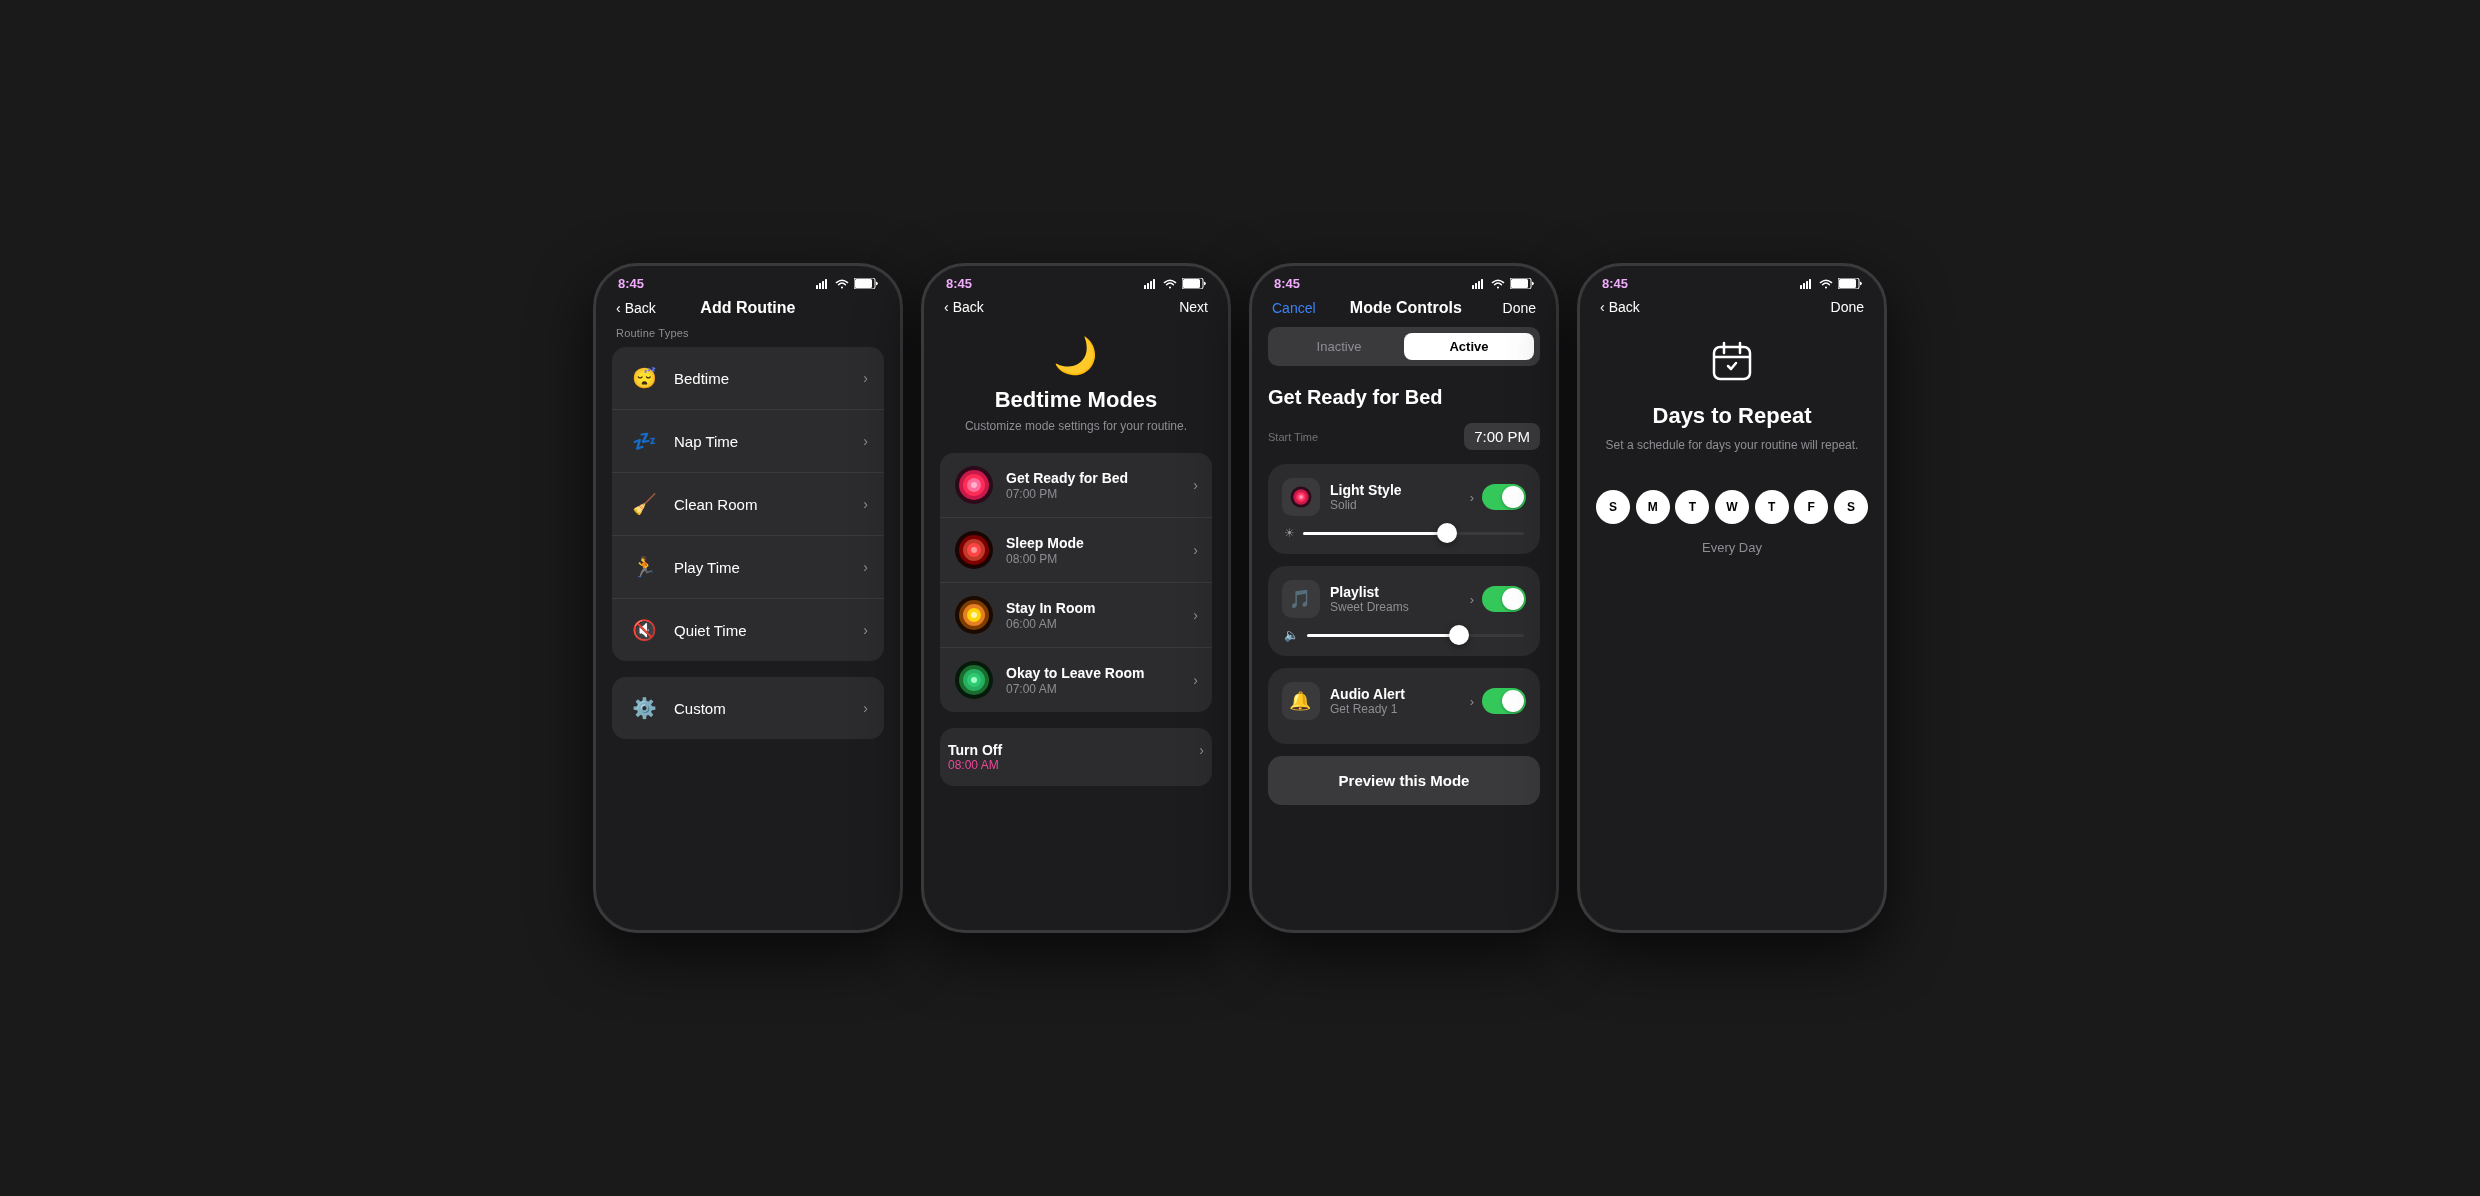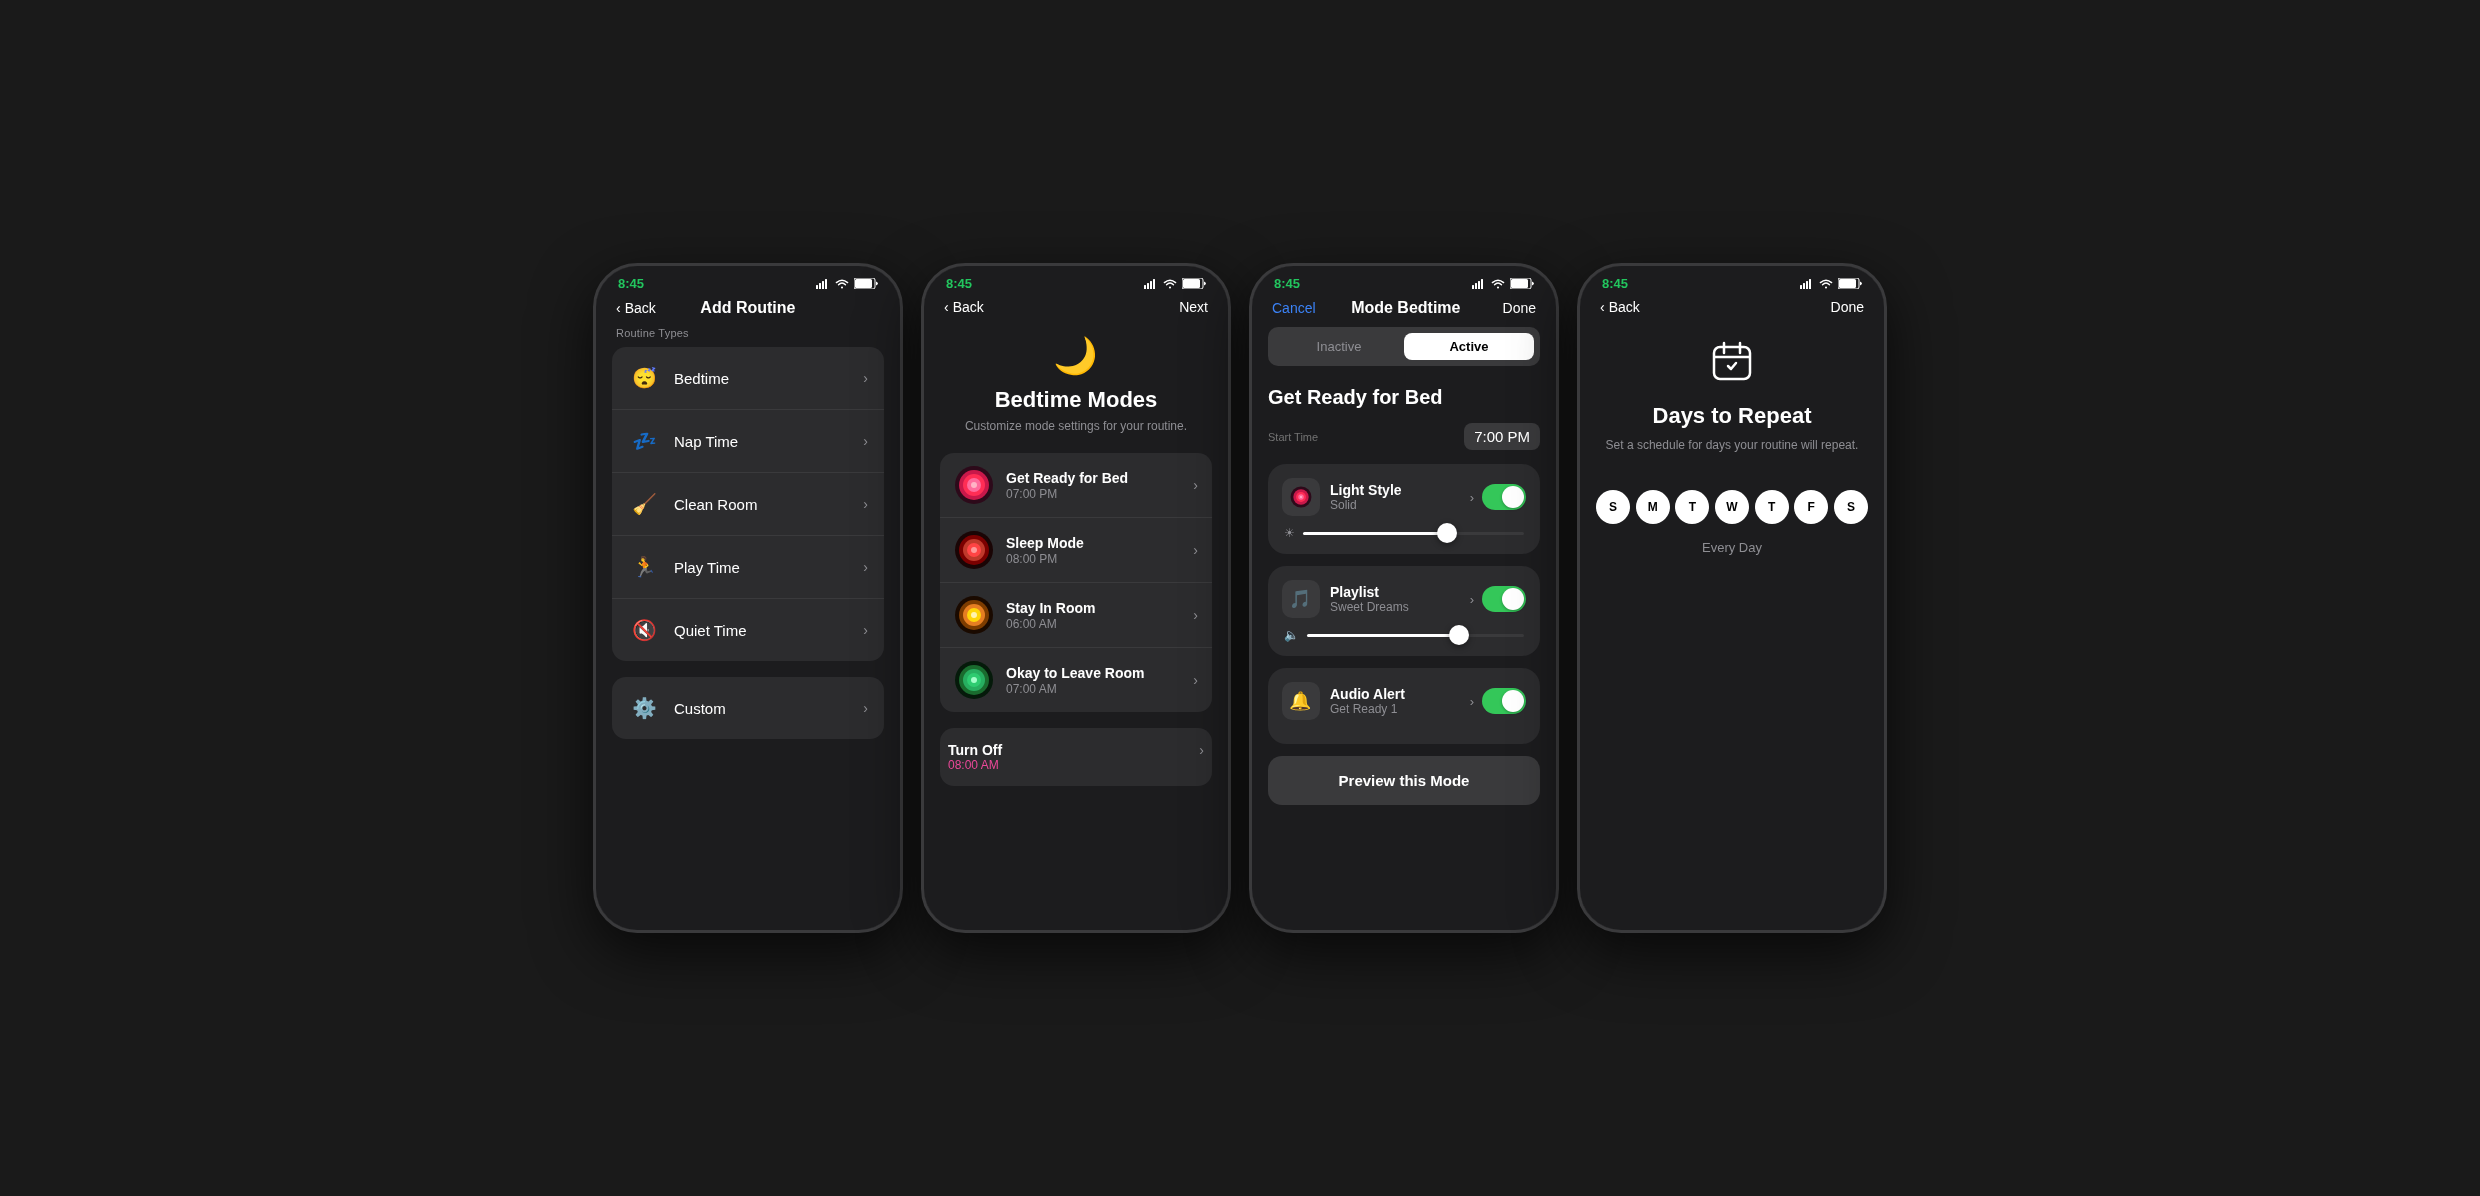--- a/index.html
+++ b/index.html
@@ -40,21 +40,21 @@
     .status-bar {
       display: flex;
       justify-content: space-between;
       align-items: center;
       padding: 10px 22px 4px;
       flex-shrink: 0;
     }
     .status-time {
       font-size: 13px;
       font-weight: 600;
-      color: #22c55e;
+      color: #f0abfc;
     }
     .status-icons {
       display: flex;
       gap: 5px;
       align-items: center;
     }
     .status-icons svg {
       fill: white;
     }
     
@@ -658,21 +658,21 @@
             </svg>
           <svg width="24" height="11" viewBox="0 0 24 11">
               <rect x="0" y="0" width="21" height="11" rx="2" stroke="white" stroke-width="1" fill="none"></rect>
               <rect x="1" y="1" width="17" height="9" rx="1.5" fill="white"></rect>
               <path d="M22 3.5 Q24 4.5 24 5.5 Q24 6.5 22 7.5 Z" fill="white"></path>
             </svg>
         </div>
       </div>
       <div class="nav-bar">
         <div class="nav-action-left">Cancel</div>
-        <div class="nav-title">Mode Bedtime</div>
+        <div class="nav-title">Mode Controls</div>
         <div class="nav-action">Done</div>
       </div>
       <div class="screen-content">
         <div class="segment-control">
           <div class="segment-btn">Inactive</div>
           <div class="segment-btn active">Active</div>
         </div>
         <div class="mode-controls-title">Get Ready for Bed</div>
         <div class="start-time-row">
           <span class="start-time-label">Start Time</span>

